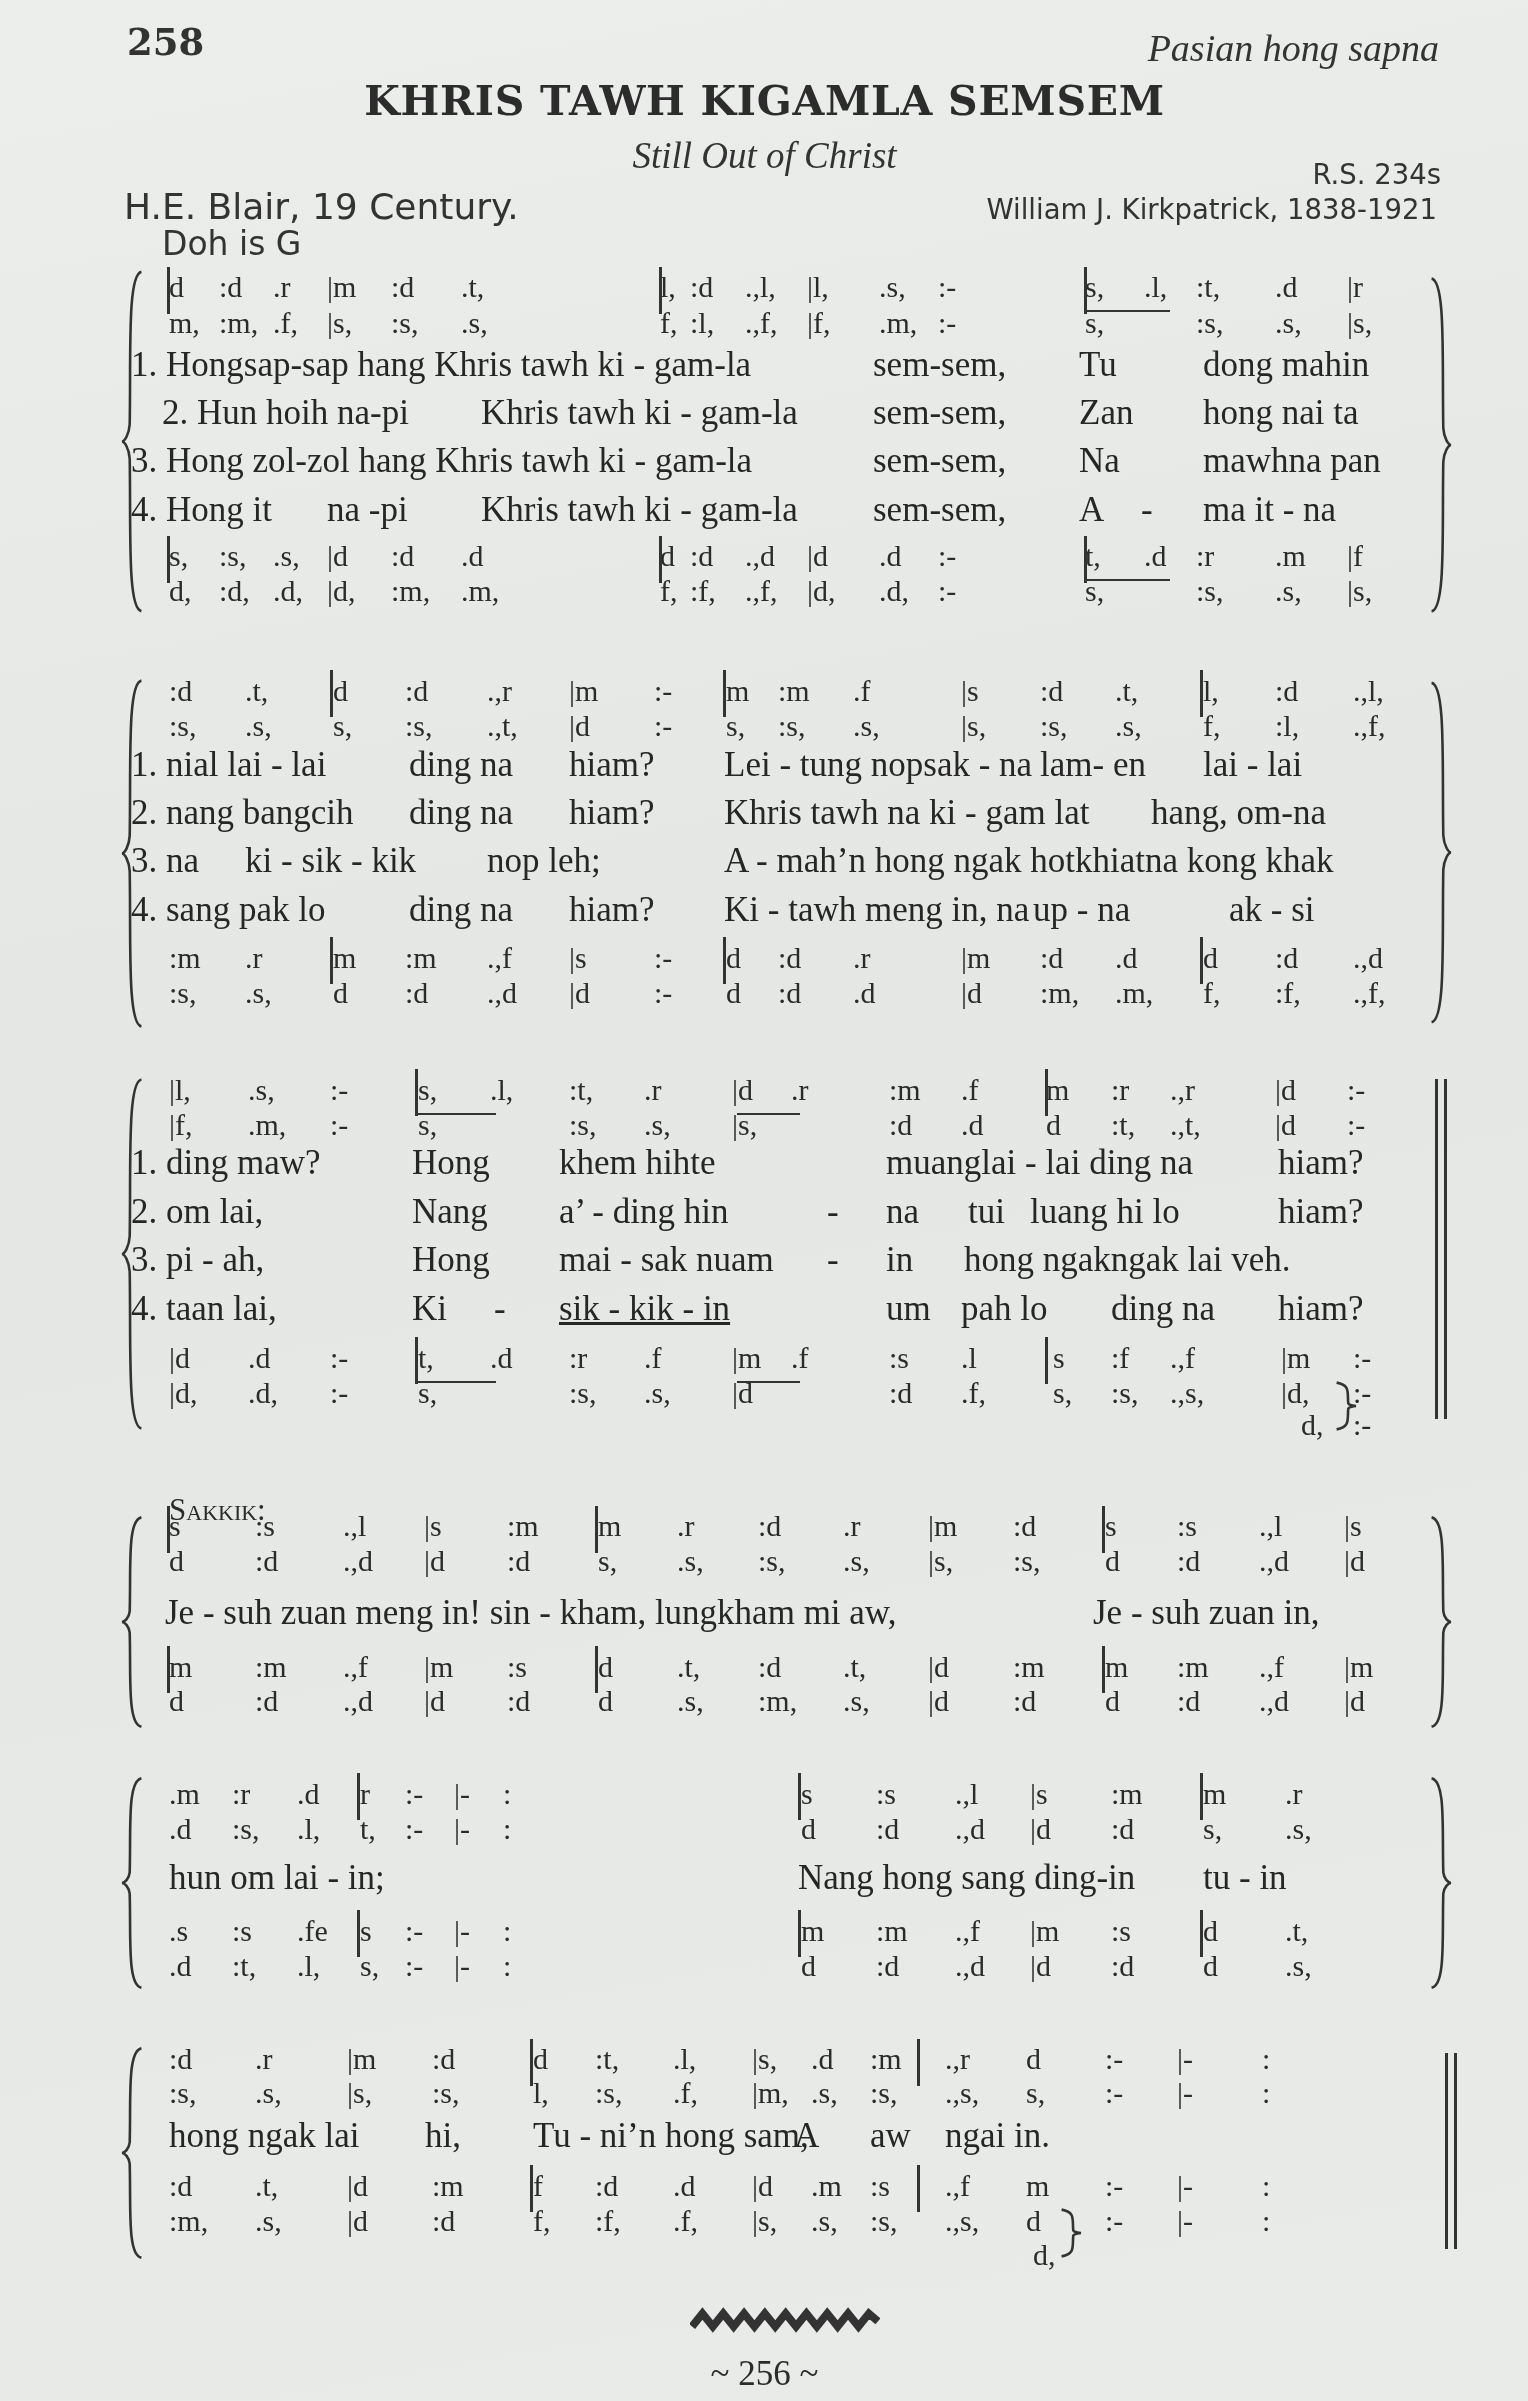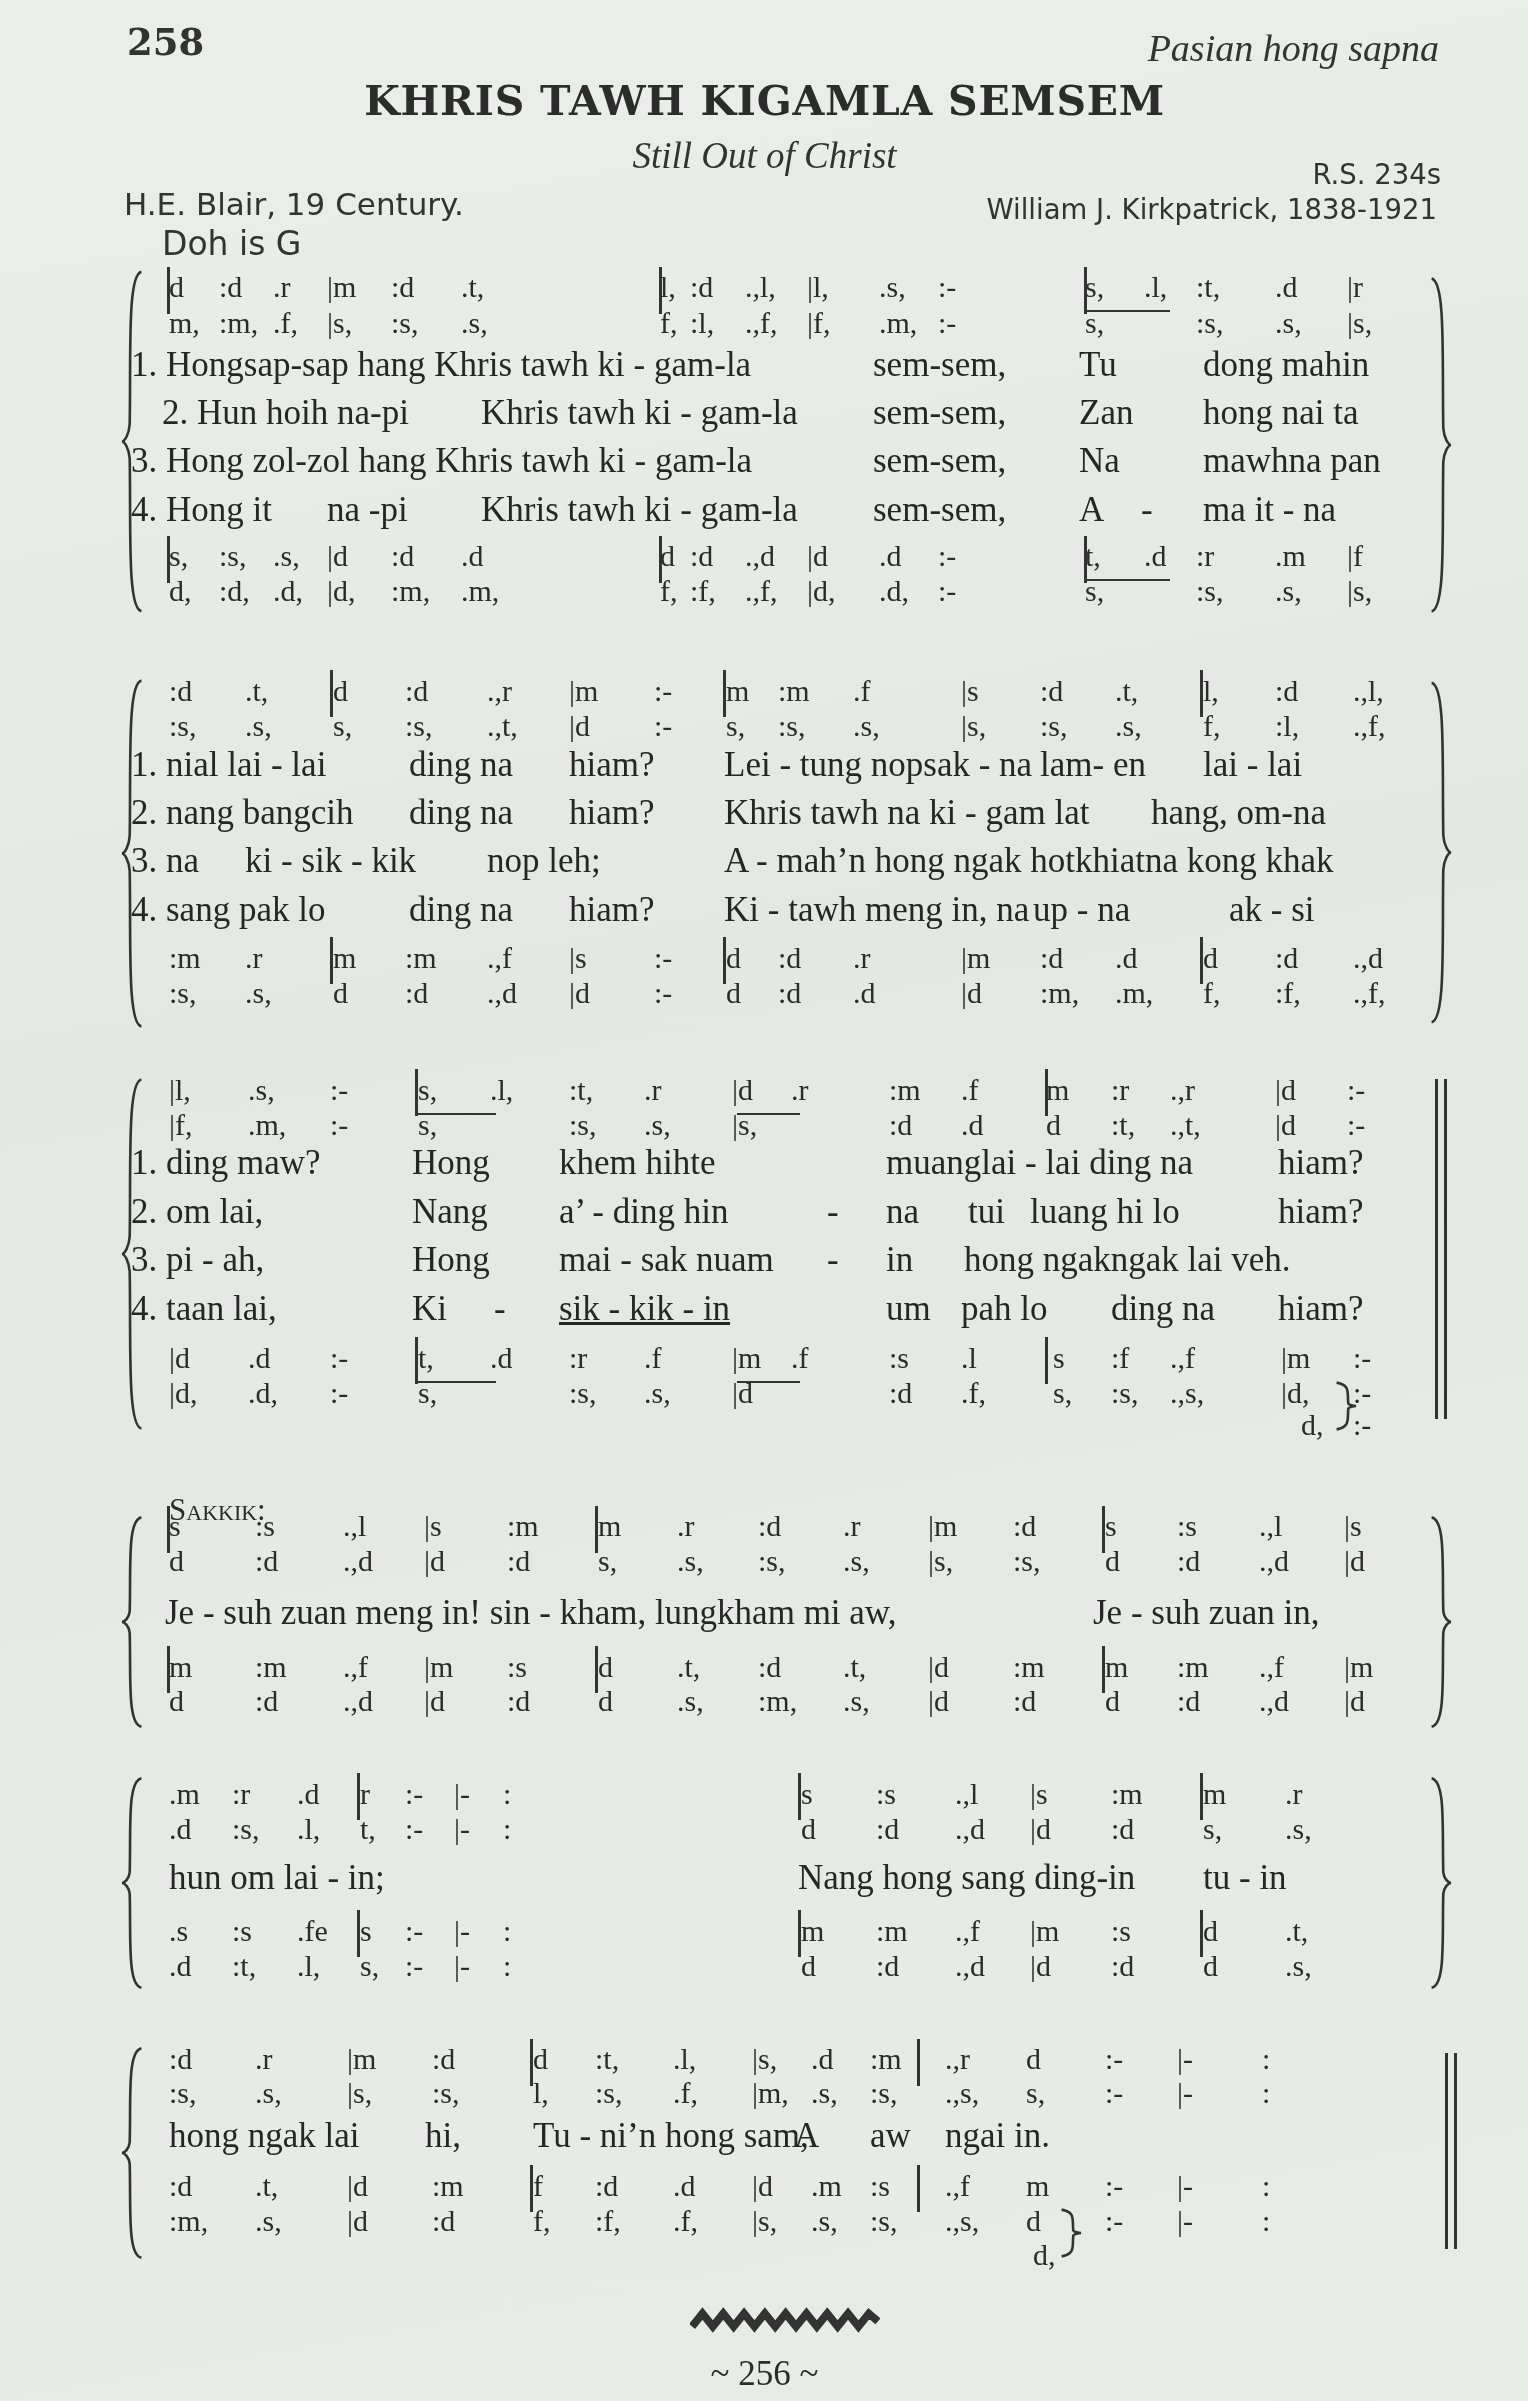--- a/index.html
+++ b/index.html
@@ -6,21 +6,21 @@
   body{width:1529px;height:2401px;background:#e7e9e6;position:relative;overflow:hidden;
        font-family:"DejaVu Serif","Liberation Serif",serif;color:#2a2a2a;}
   .page{position:absolute;left:0;top:0;width:1529px;height:2401px;
         background:linear-gradient(170deg,#eceeeb 0%,#e4e7e4 40%,#e9ebe8 100%);}
   .abs{position:absolute;white-space:nowrap;}
   .hymn-no{left:127px;top:19.6px;font-family:"DejaVu Serif",serif;font-weight:bold;font-size:37px;color:#333;}
   .category{right:90px;top:26px;font-family:"Liberation Serif",serif;font-style:italic;font-size:38px;color:#333;}
   .title{left:0;width:1529px;text-align:center;top:77px;font-family:"DejaVu Serif",serif;font-weight:bold;font-size:41px;letter-spacing:0.7px;color:#2c2c2c;}
   .subtitle{left:0;width:1529px;text-align:center;top:134px;font-family:"Liberation Serif",serif;font-style:italic;font-size:37px;color:#333;}
   .rs{right:88px;top:158px;font-family:"DejaVu Sans",sans-serif;font-size:27.5px;color:#333;}
-  .lyricist{left:124px;top:186px;font-family:"DejaVu Sans",sans-serif;font-size:31px;color:#333;text-align:center;}
+  .lyricist{left:124px;top:186px;font-family:"DejaVu Sans",sans-serif;font-size:36px;color:#333;text-align:center;}
   .composer{right:92px;top:193px;font-family:"DejaVu Sans",sans-serif;font-size:27.5px;color:#333;text-align:right;}
   .key{left:162px;top:224px;font-family:"DejaVu Sans",sans-serif;font-size:33px;color:#333;}
   .tok{position:absolute;white-space:nowrap;font-family:"Liberation Serif",serif;font-size:30px;line-height:1;color:#2b2b2b;}
   .lyr{position:absolute;white-space:nowrap;font-family:"Liberation Serif",serif;font-size:35px;line-height:1;color:#262626;}
   .bar{position:absolute;width:2.6px;background:#333;}
   .ul{position:absolute;height:2px;background:#333;}
   .brace{position:absolute;font-family:"DejaVu Serif",serif;color:#333;}
   .brace svg{display:block}
   .dbl{position:absolute;width:2.6px;background:#333;}
   .sakkik{position:absolute;left:169px;font-family:"Liberation Serif",serif;font-size:31px;font-variant:small-caps;color:#2b2b2b;}

